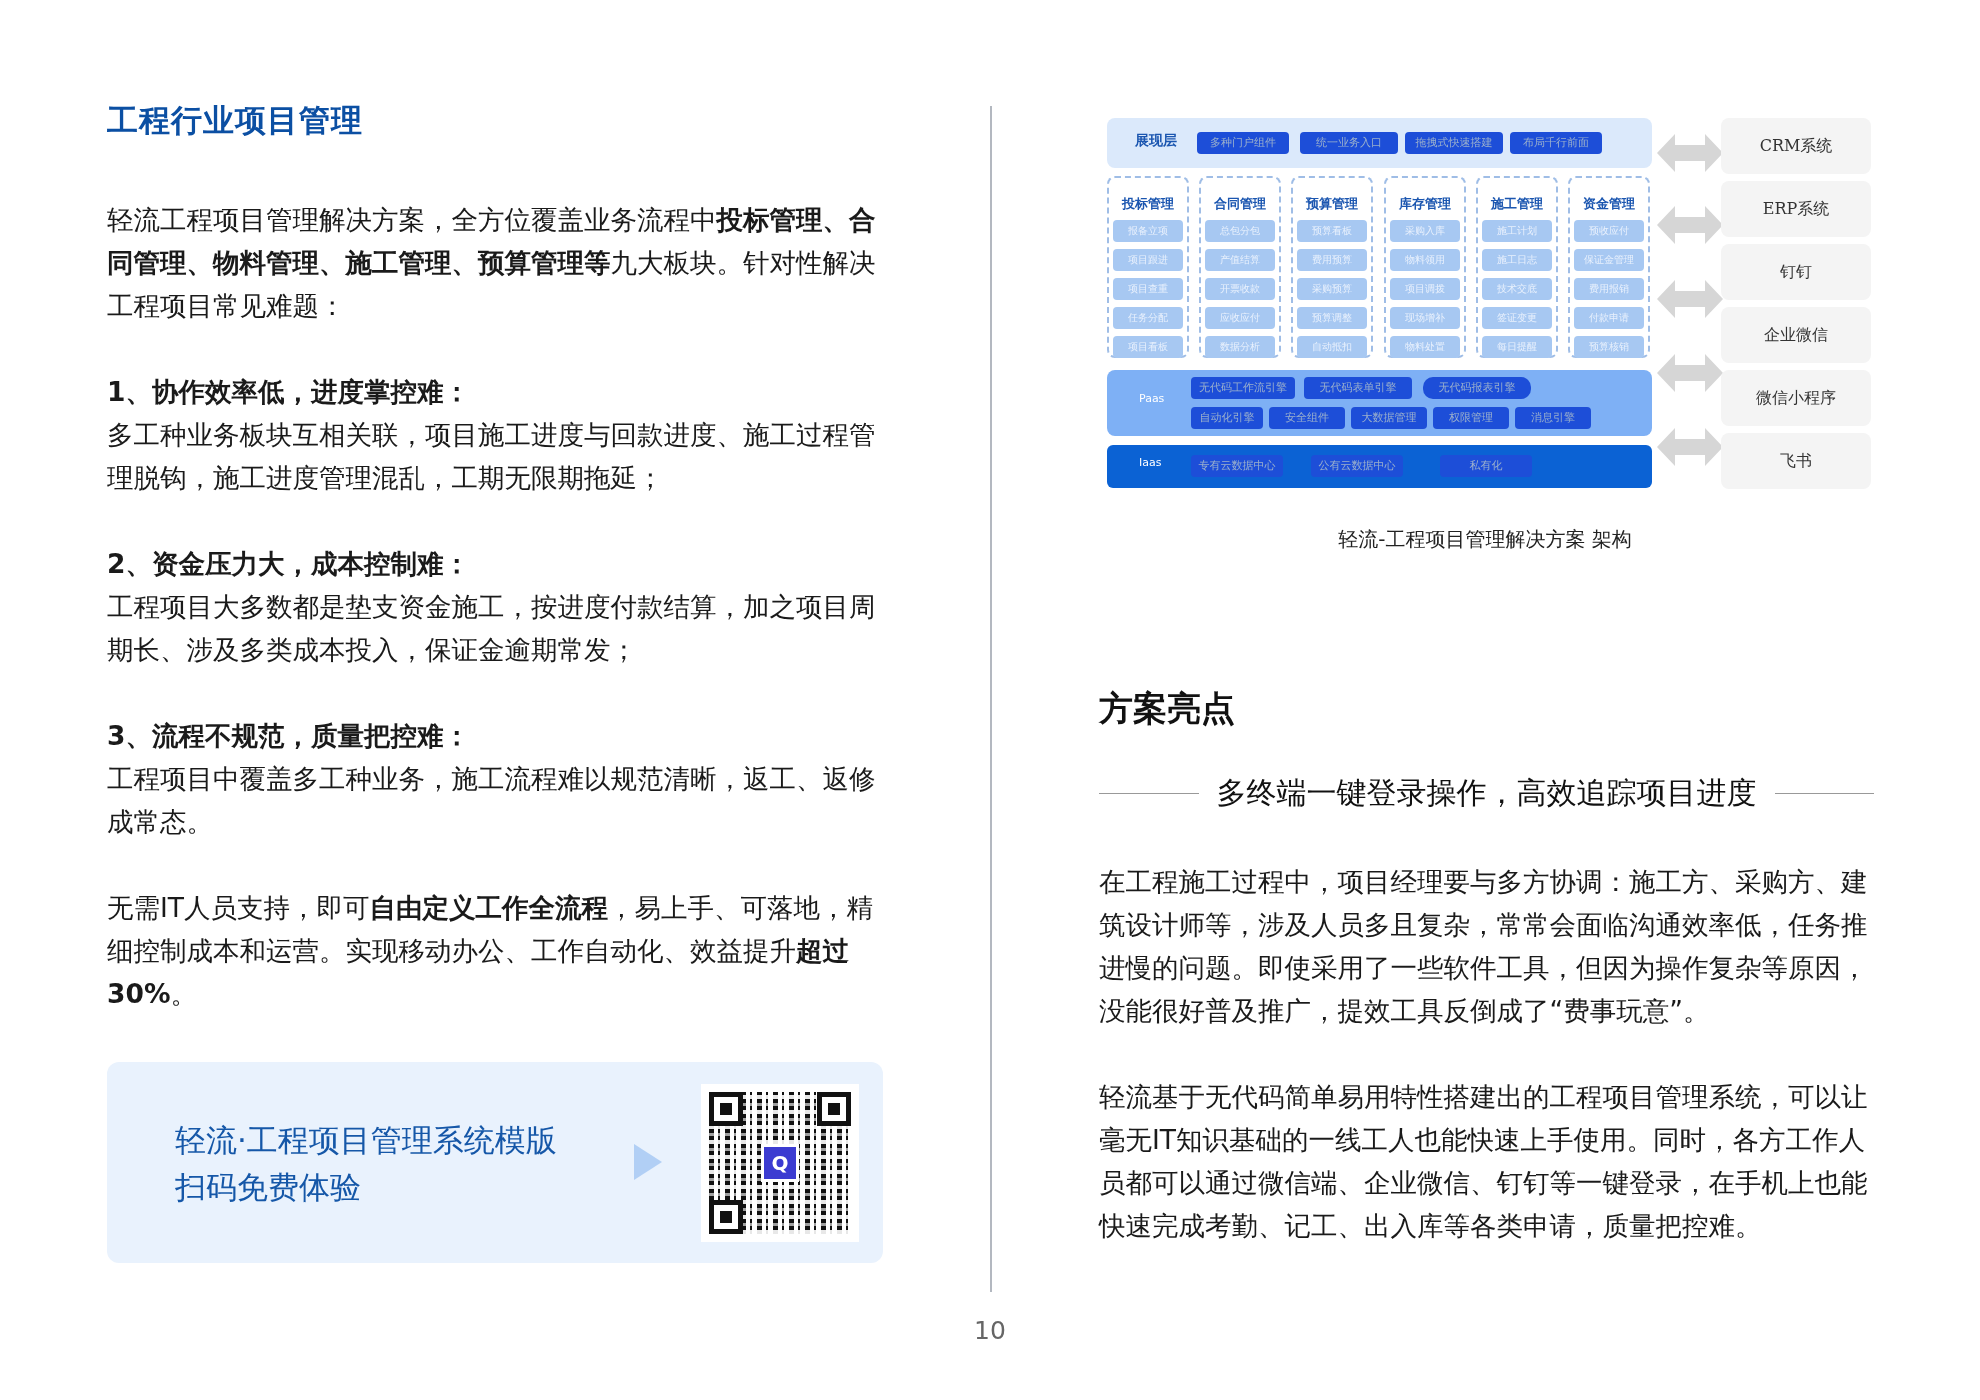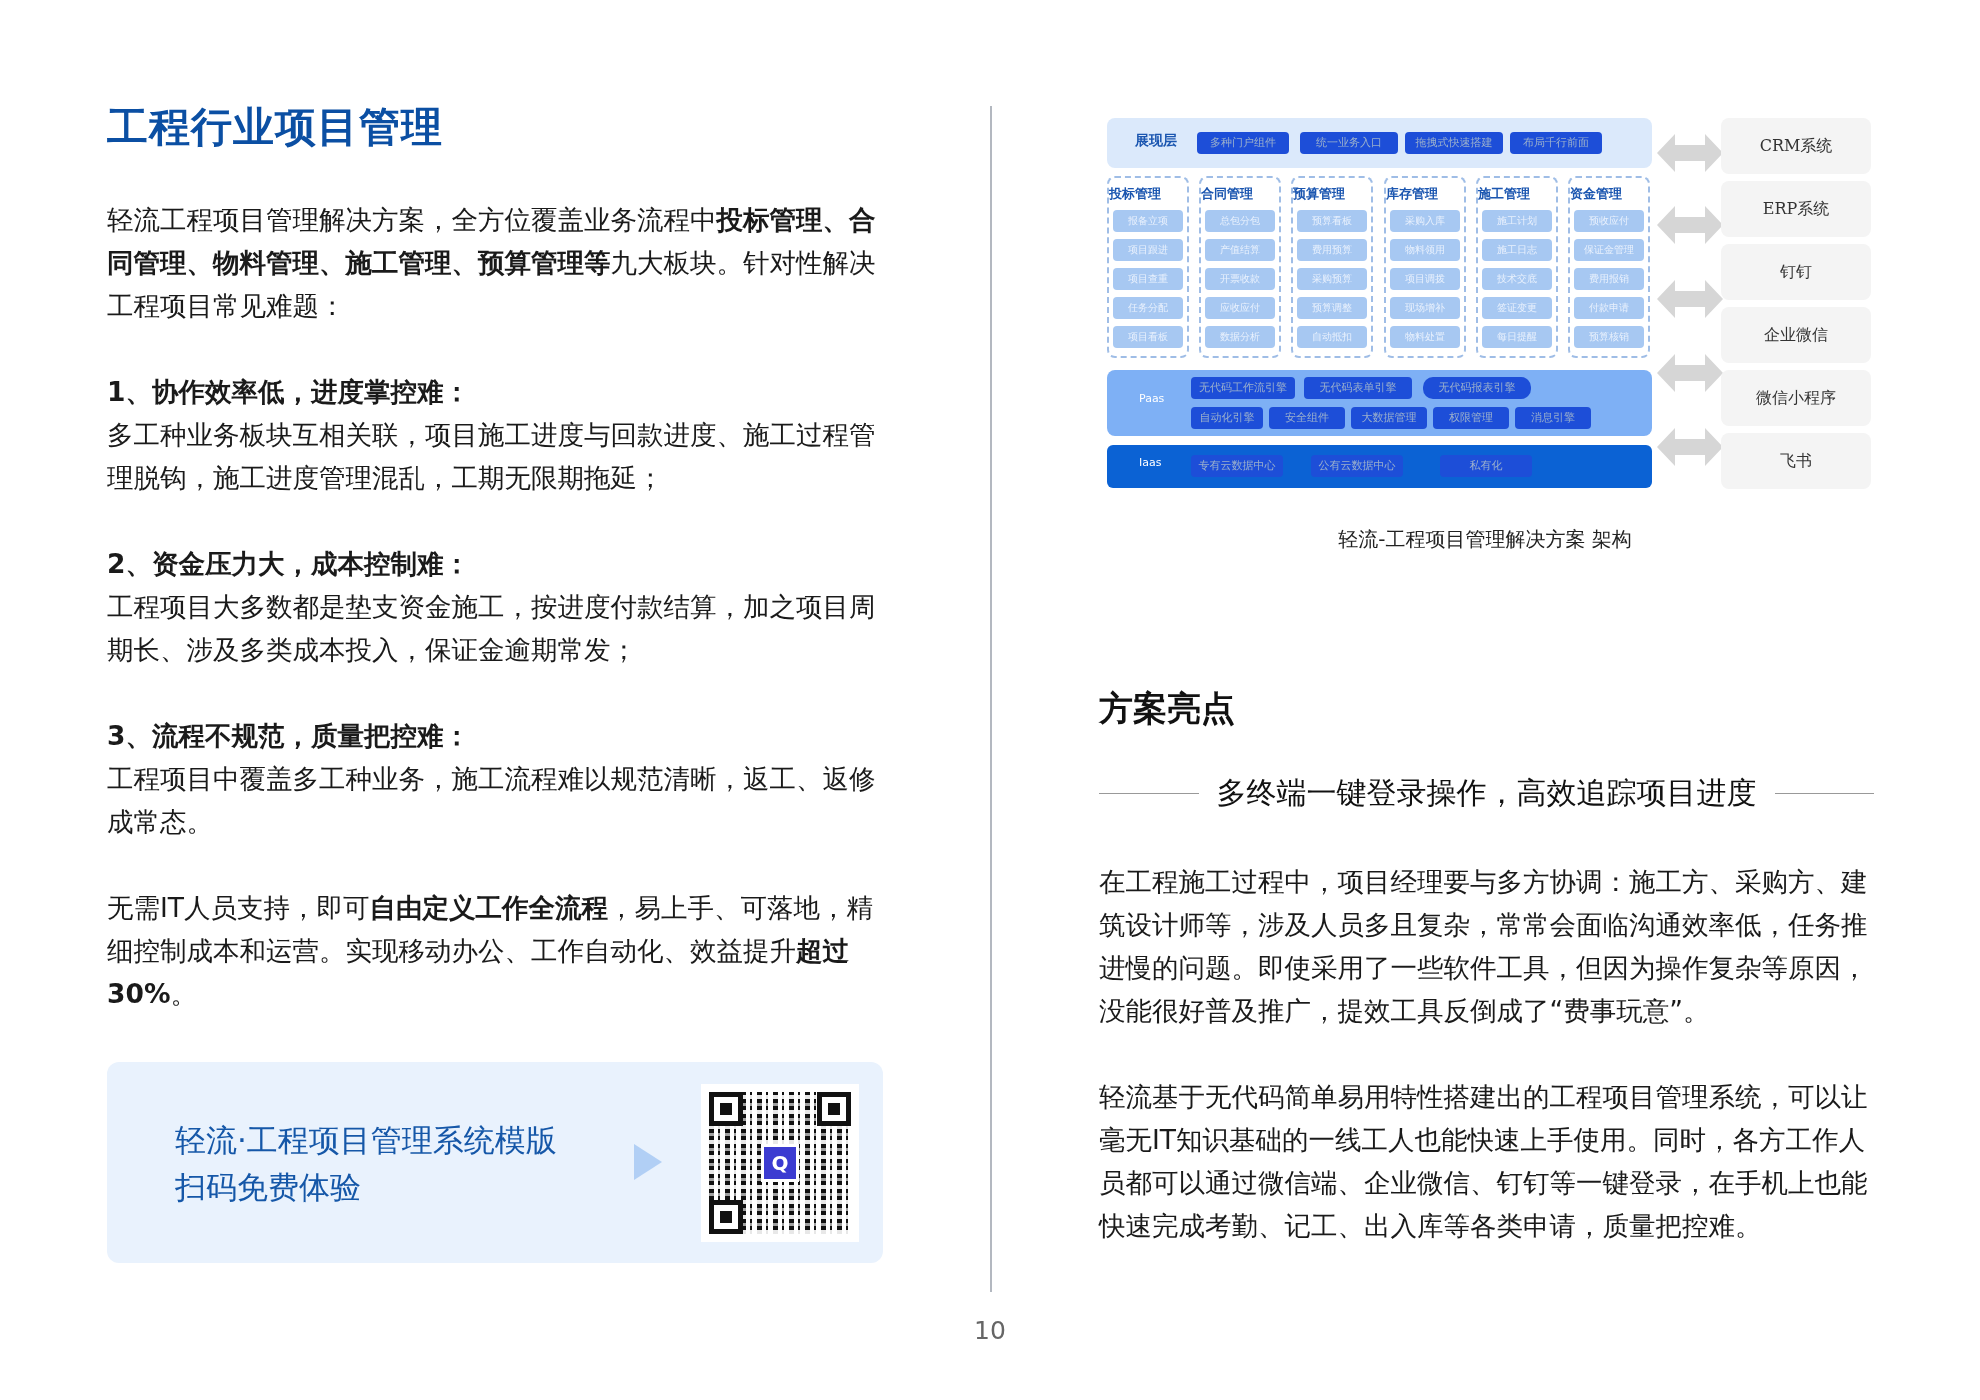--- a/index.html
+++ b/index.html
@@ -1,19 +1,19 @@
 <!DOCTYPE html>
 <html><head>
 <meta charset="utf-8">
 <style>
   * { box-sizing: border-box; margin: 0; padding: 0; }
   html, body { width: 1980px; height: 1400px; background: #ffffff; overflow: hidden; }
   body { position: relative; font-family: "DejaVu Sans", "Liberation Sans", sans-serif; color: #1a1a1a; }
 
-  .page-title { position: absolute; left: 107px; top: 100px; font-size: 41px; font-weight: bold; color: #0b4fa3; letter-spacing: 1px; }
+  .page-title { position: absolute; left: 107px; top: 100px; font-size: 31px; font-weight: bold; color: #0b4fa3; letter-spacing: 1px; }
 
   .left-col { position: absolute; left: 107px; top: 198px; width: 780px; font-size: 26.5px; line-height: 43px; color: #1a1a1a; }
   .left-col p { margin-bottom: 43px; }
   .left-col b { font-weight: bold; }
   .left-col .blk { display: block; }
 
   .cta-box { position: absolute; left: 107px; top: 1062px; width: 776px; height: 201px; border-radius: 12px; background: #e9f2fd; }
   .cta-text { position: absolute; left: 68px; top: 55px; font-size: 31px; line-height: 47px; color: #1557a8; font-weight: 500; }
   .cta-arrow { position: absolute; left: 527px; top: 82px; width: 0; height: 0; border-top: 18px solid transparent; border-bottom: 18px solid transparent; border-left: 28px solid #a7c9f3; opacity: .85; }
   .qr { position: absolute; left: 594px; top: 22px; width: 158px; height: 158px; background: #fff; padding: 8px; }
@@ -27,21 +27,21 @@
 
   .divider { position: absolute; left: 990px; top: 106px; width: 2px; height: 1186px; background: #b3b8c0; }
   .page-number { position: absolute; left: 960px; top: 1316px; width: 60px; text-align: center; font-size: 25px; color: #666; }
 
   
   .diagram { position: absolute; left: 1107px; top: 118px; width: 770px; height: 372px; }
   .layer-top { position: absolute; left: 0; top: 0; width: 545px; height: 50px; background: #dbe9fb; border-radius: 8px; }
   .layer-top .lbl { position: absolute; left: 28px; top: 14px; font-size: 14px; font-weight: bold; color: #1b56b0; }
   .chip { position: absolute; background: #1d4ed8; border-radius: 4px; font-size: 11px; color: #9bb0cc; text-align: center; line-height: 22px; height: 22px; }
   .module { position: absolute; top: 58px; width: 82px; height: 182px; border: 2px dashed #9fbde6; border-radius: 8px; }
-  .module .mtitle { text-align: left; font-size: 13px; font-weight: bold; color: #1b56b0; margin-top: 7px; }
+  .module .mtitle { text-align: center; font-size: 13px; font-weight: bold; color: #1b56b0; margin-top: 17px; }
   .module .mitem { margin: 7px 4px 0; height: 22px; line-height: 22px; background: #a7c8f2; border-radius: 4px; font-size: 10px; color: #e9f1fd; text-align: center; }
   .module .mitem:first-of-type { margin-top: 5px; }
   .paas { position: absolute; left: 0; top: 252px; width: 545px; height: 66px; background: #7eb0f5; border-radius: 8px; }
   .paas .lbl, .iaas .lbl { position: absolute; left: 32px; font-size: 11px; color: #fff; }
   .iaas { position: absolute; left: 0; top: 327px; width: 545px; height: 43px; background: #0b62d4; border-radius: 6px; }
   .arrow-lr { position: absolute; left: 550px; width: 66px; height: 42px; }
   .arrow-lr svg { width: 66px; height: 42px; }
   .sys { position: absolute; left: 614px; width: 150px; height: 56px; background: #f4f4f4; border-radius: 8px; text-align: center; line-height: 56px; font-size: 16px; color: #333; font-family: "DejaVu Serif", "Liberation Serif", serif; }
 
   .caption { position: absolute; left: 1100px; top: 526px; width: 770px; text-align: center; font-size: 20px; color: #222; }

